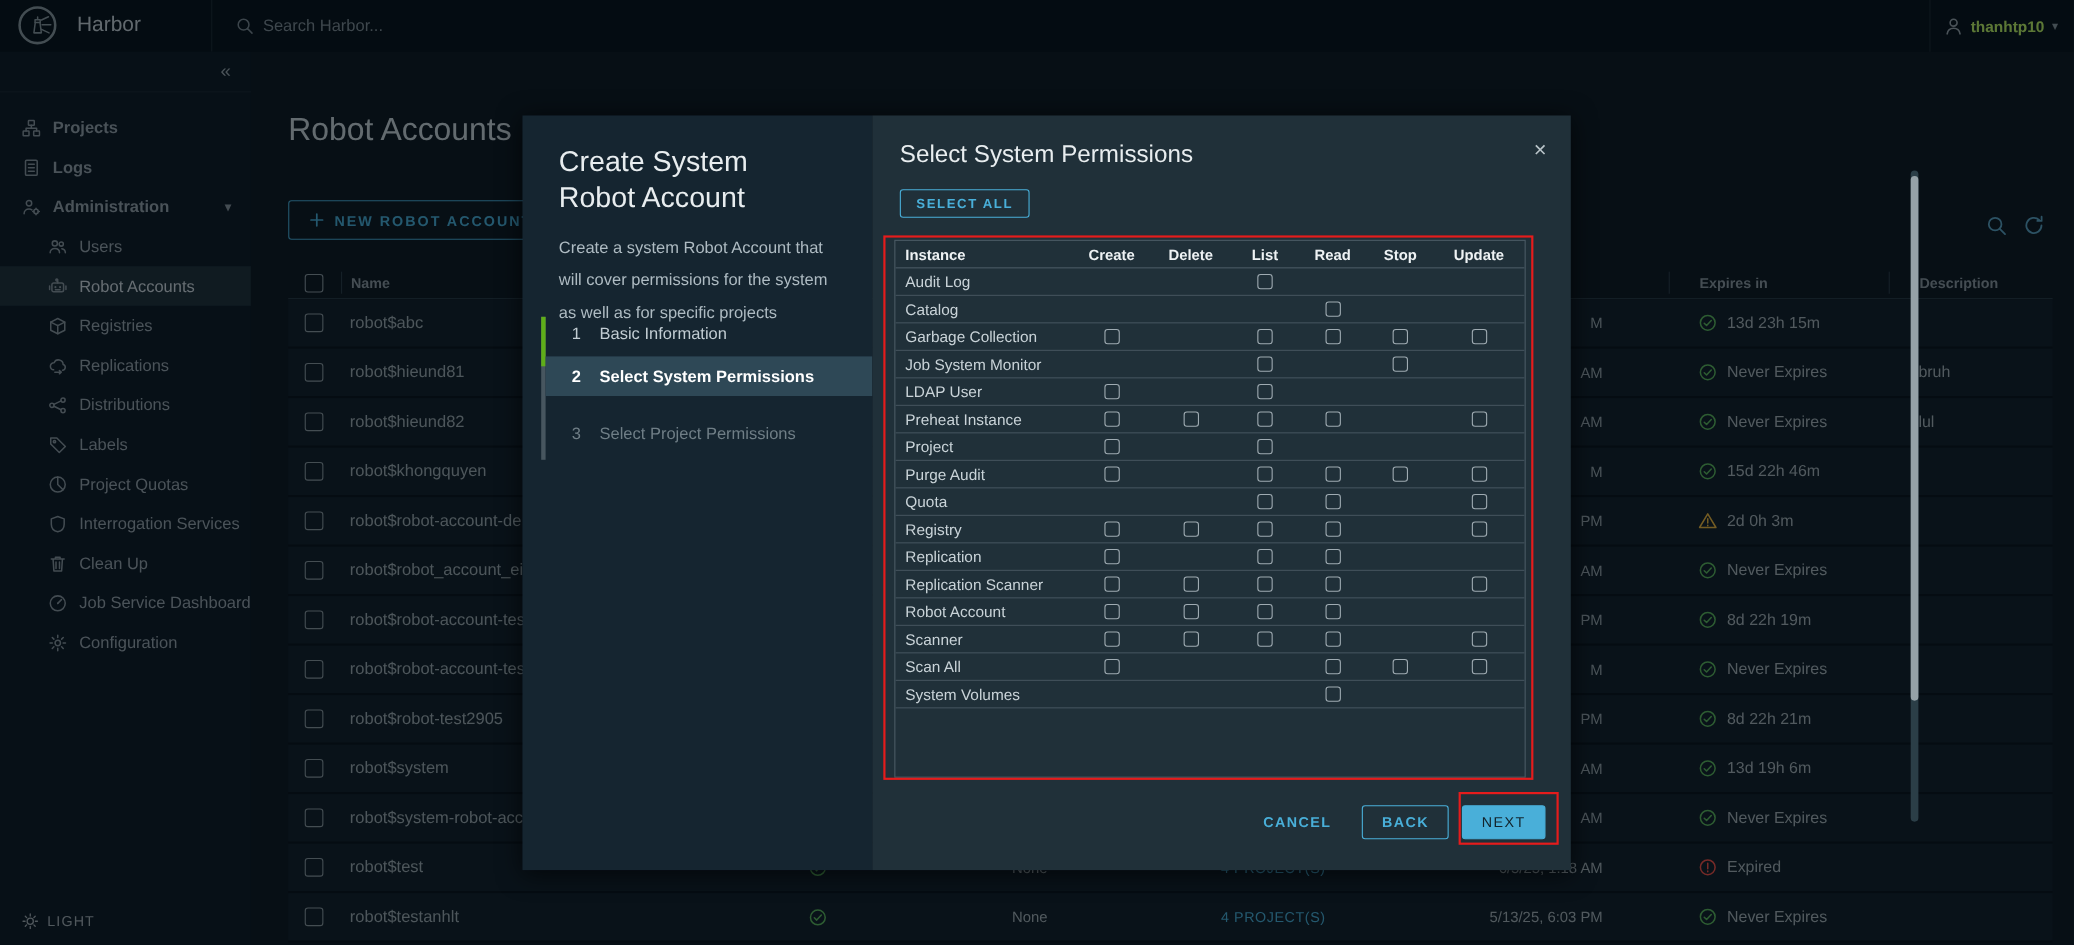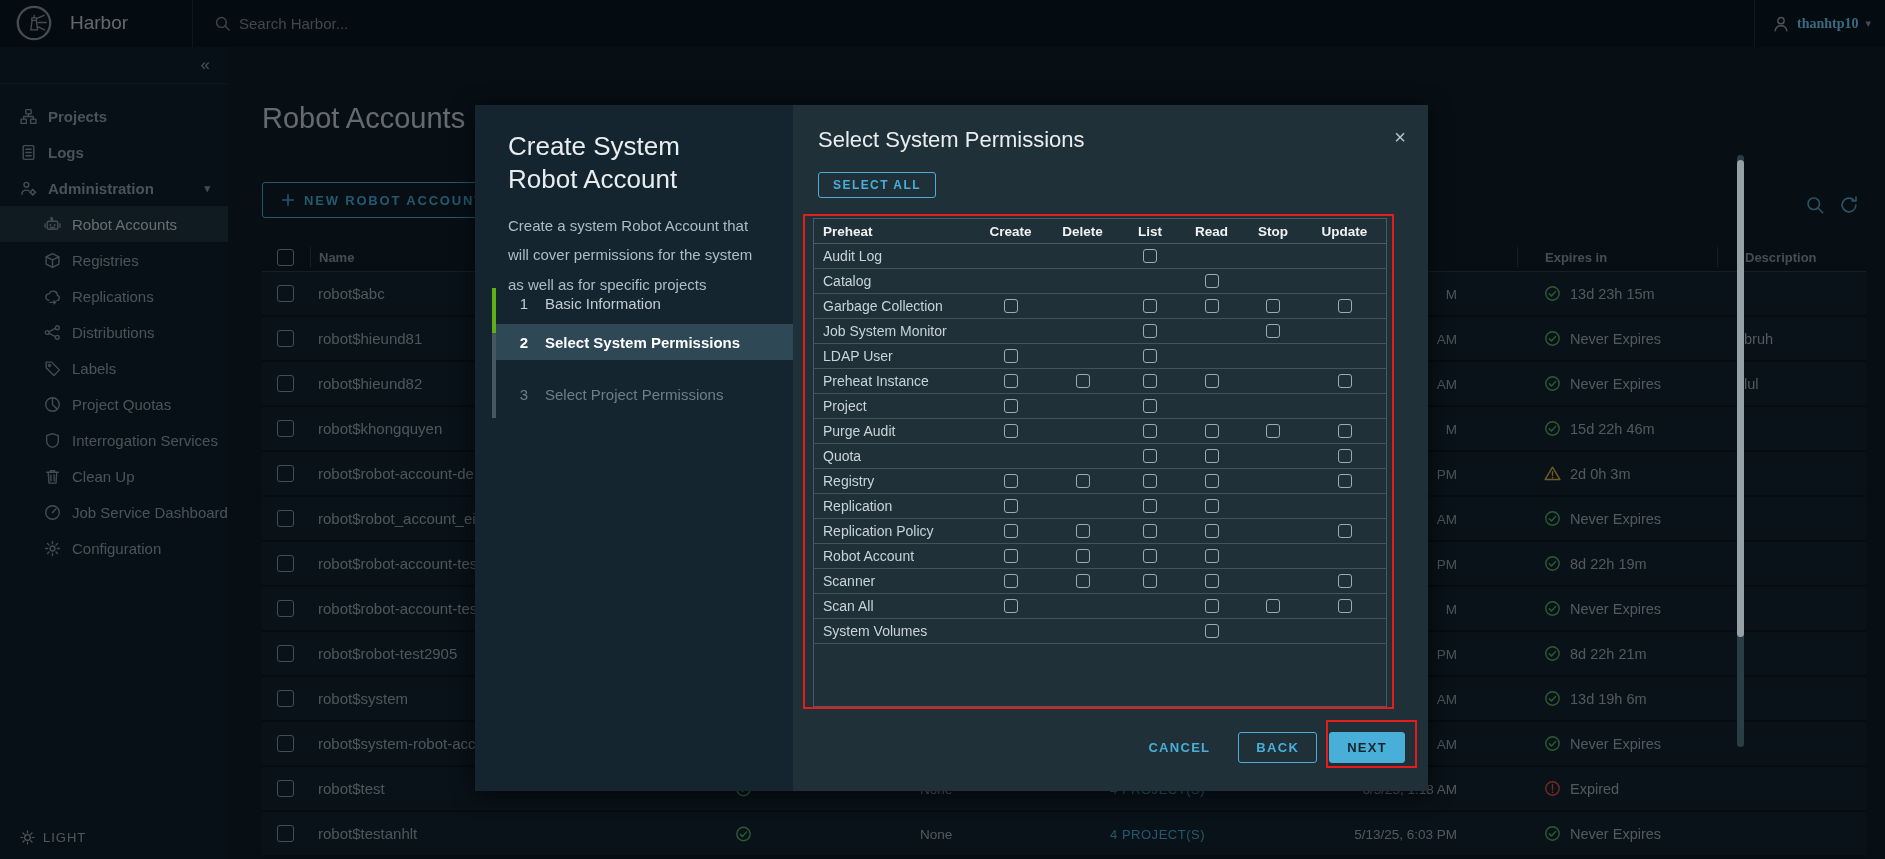--- a/index.html
+++ b/index.html
@@ -9,21 +9,21 @@
   .ic { stroke:currentColor; fill:none; stroke-width:1.3; stroke-linecap:round; stroke-linejoin:round; }
 
   
   .navbar { position:absolute; top:0; left:0; right:0; height:47px; background:#071119; z-index:1; }
   .logo { position:absolute; left:16px; top:5px; width:36px; height:36px; color:#8b989f; }
   .brand { position:absolute; left:70px; top:12px; font-size:19px; color:#c9d3d9; }
   .nav-sep { position:absolute; top:0; width:1px; height:47px; background:#1c2a33; }
   .search-area { position:absolute; left:214px; top:0; height:47px; display:flex; align-items:center; color:#7b8890; }
   .search-area .ph { margin-left:8px; font-size:15px; color:#808d95; }
   .user-area { position:absolute; right:14px; top:0; height:47px; display:flex; align-items:center; gap:7px; color:#9aa6ad; }
-  .user-area .uname { font-size:14px; font-weight:bold; color:#7dd3fc;font-family:Liberation Serif, serif; }
+  .user-area .uname { font-size:14px; font-weight:bold; color:#bef264; }
   .caret { font-size:11px; color:#8b989f; }
 
   
   .sidebar { position:absolute; top:47px; left:0; bottom:0; width:228px; background:#0d1924; z-index:1; }
   .side-head { height:37px; border-bottom:1px solid #1b2831; position:relative; }
   .collapse-btn { position:absolute; right:18px; top:8px; color:#9aa6ad; font-size:17px; cursor:pointer; }
   .nav-list { margin-top:14px; }
   .nav-item { height:36px; display:flex; align-items:center; gap:11px; padding-left:20px; color:#97a3ab; font-size:15px; font-weight:bold; position:relative; cursor:pointer; }
   .nav-item .ic-box { width:17px; height:17px; color:#8b979f; }
   .nav-item.sub { padding-left:44px; font-weight:normal; color:#9aa5ad; }
@@ -88,21 +88,21 @@
   .p-res { padding-left:9px; white-space:nowrap; }
   .p-cell { display:flex; justify-content:center; }
   .pcb { width:14px; height:14px; border:1px solid #9fabb2; border-radius:3px; background:transparent; cursor:pointer; }
 
   .sb-track { position:absolute; left:944px; top:50px; width:7px; height:592px; background:#2b3e47; border-radius:4px; }
   .sb-thumb { position:absolute; left:944px; top:55px; width:7px; height:477px; background:#95a1a7; border-radius:4px; cursor:pointer; }
 
   .m-footer { position:absolute; right:23px; bottom:28px; display:flex; align-items:center; }
   .btn-cancel { background:none; border:none; color:#49afd9; font-size:13px; font-weight:bold; letter-spacing:.1em; margin-right:28px; cursor:pointer; font-family:inherit;margin-left:24px; }
   .btn-back { background:transparent; border:1px solid #49afd9; border-radius:3px; height:31px; padding:0 17px; color:#49afd9; font-size:13px; font-weight:bold; letter-spacing:.1em; cursor:pointer; font-family:inherit; }
-  .btn-next { background:#49afd9; border:1px solid #49afd9; border-radius:3px; height:31px; padding:0 17px; color:#13242c; font-size:13px; font-weight:bold; letter-spacing:.1em; margin-left:12px; cursor:pointer; font-family:inherit; }
+  .btn-next { background:#49afd9; border:1px solid #49afd9; border-radius:3px; height:31px; padding:0 17px; color:#13242c; font-size:13px; font-weight:normal; letter-spacing:.1em; margin-left:12px; cursor:pointer; font-family:inherit; }
 
   .ann { position:absolute; border:2px solid #e51c1c; z-index:30; pointer-events:none; }
   .ann-table { left:328px; top:109px; width:591px; height:495px; }
   .ann-next { left:851px; top:615px; width:91px; height:48px; }
 </style>
 </head>
 <body>
 
 <div class="screen">
 
@@ -168,20 +168,31 @@
         <span class="ic-box">
             <svg viewBox="0 0 16 16" class="ic">
               <circle cx="6" cy="4.5" r="2.3"></circle>
               <path d="M1.8 13.5c0-2.5 1.9-4 4.2-4 .9 0 1.8.2 2.5.7"></path>
               <circle cx="12" cy="11.5" r="1.9"></circle>
               <path d="M12 8.7v1M12 13.3v1M9.2 11.5h1M13.8 11.5h1"></path>
             </svg>
           </span>
         <span>Administration</span>
         <span class="dd">▾</span>
+      </div>
+      <div class="nav-item sub">
+        <span class="ic-box">
+            <svg viewBox="0 0 16 16" class="ic">
+              <circle cx="5.5" cy="5" r="2.2"></circle>
+              <path d="M1.5 13c0-2.3 1.8-3.7 4-3.7s4 1.4 4 3.7"></path>
+              <circle cx="11" cy="5.5" r="1.8"></circle>
+              <path d="M11.5 9.6c1.8.3 3 1.6 3 3.4"></path>
+            </svg>
+          </span>
+        <span>Users</span>
       </div>
       <div class="nav-item sub active">
         <span class="ic-box">
             <svg viewBox="0 0 16 16" class="ic">
               <rect x="3" y="5" width="10" height="7.5" rx="1.5"></rect>
               <circle cx="6" cy="8.5" r=".9" fill="currentColor" stroke="none"></circle>
               <circle cx="10" cy="8.5" r=".9" fill="currentColor" stroke="none"></circle>
               <path d="M8 5V3.2M8 2.4a.8.8 0 1 0 0 .1M1 7.5v3M15 7.5v3M6 10.8h4"></path>
             </svg>
           </span>
@@ -610,21 +621,21 @@
       </div>
     </div>
 
     <div class="m-right">
       <div class="mr-title">Select System Permissions</div>
       <span class="close-x">×</span>
       <button class="select-all">SELECT ALL</button>
 
       <div class="perm-wrap">
         <div class="p-head">
-          <div class="ph-res">Preheat</div>
+          <div class="ph-res">Instance</div>
           <div class="ph-c">Create</div>
           <div class="ph-c">Delete</div>
           <div class="ph-c">List</div>
           <div class="ph-c">Read</div>
           <div class="ph-c">Stop</div>
           <div class="ph-c">Update</div>
         </div>
         <div id="perm-body">
   <div class="p-row">
     <div class="p-res">Audit Log</div>
@@ -800,21 +811,21 @@
               </div>
               <div class="p-cell">
                 <span class="pcb"></span>
               </div>
               <div class="p-cell"></div>
               <div class="p-cell"></div>
             </div>
 
 
   <div class="p-row">
-    <div class="p-res">Replication Policy</div>
+    <div class="p-res">Replication Scanner</div>
   <div class="p-cell">
                 <span class="pcb"></span>
               </div>
               <div class="p-cell">
                 <span class="pcb"></span>
               </div>
               <div class="p-cell">
                 <span class="pcb"></span>
               </div>
               <div class="p-cell">

